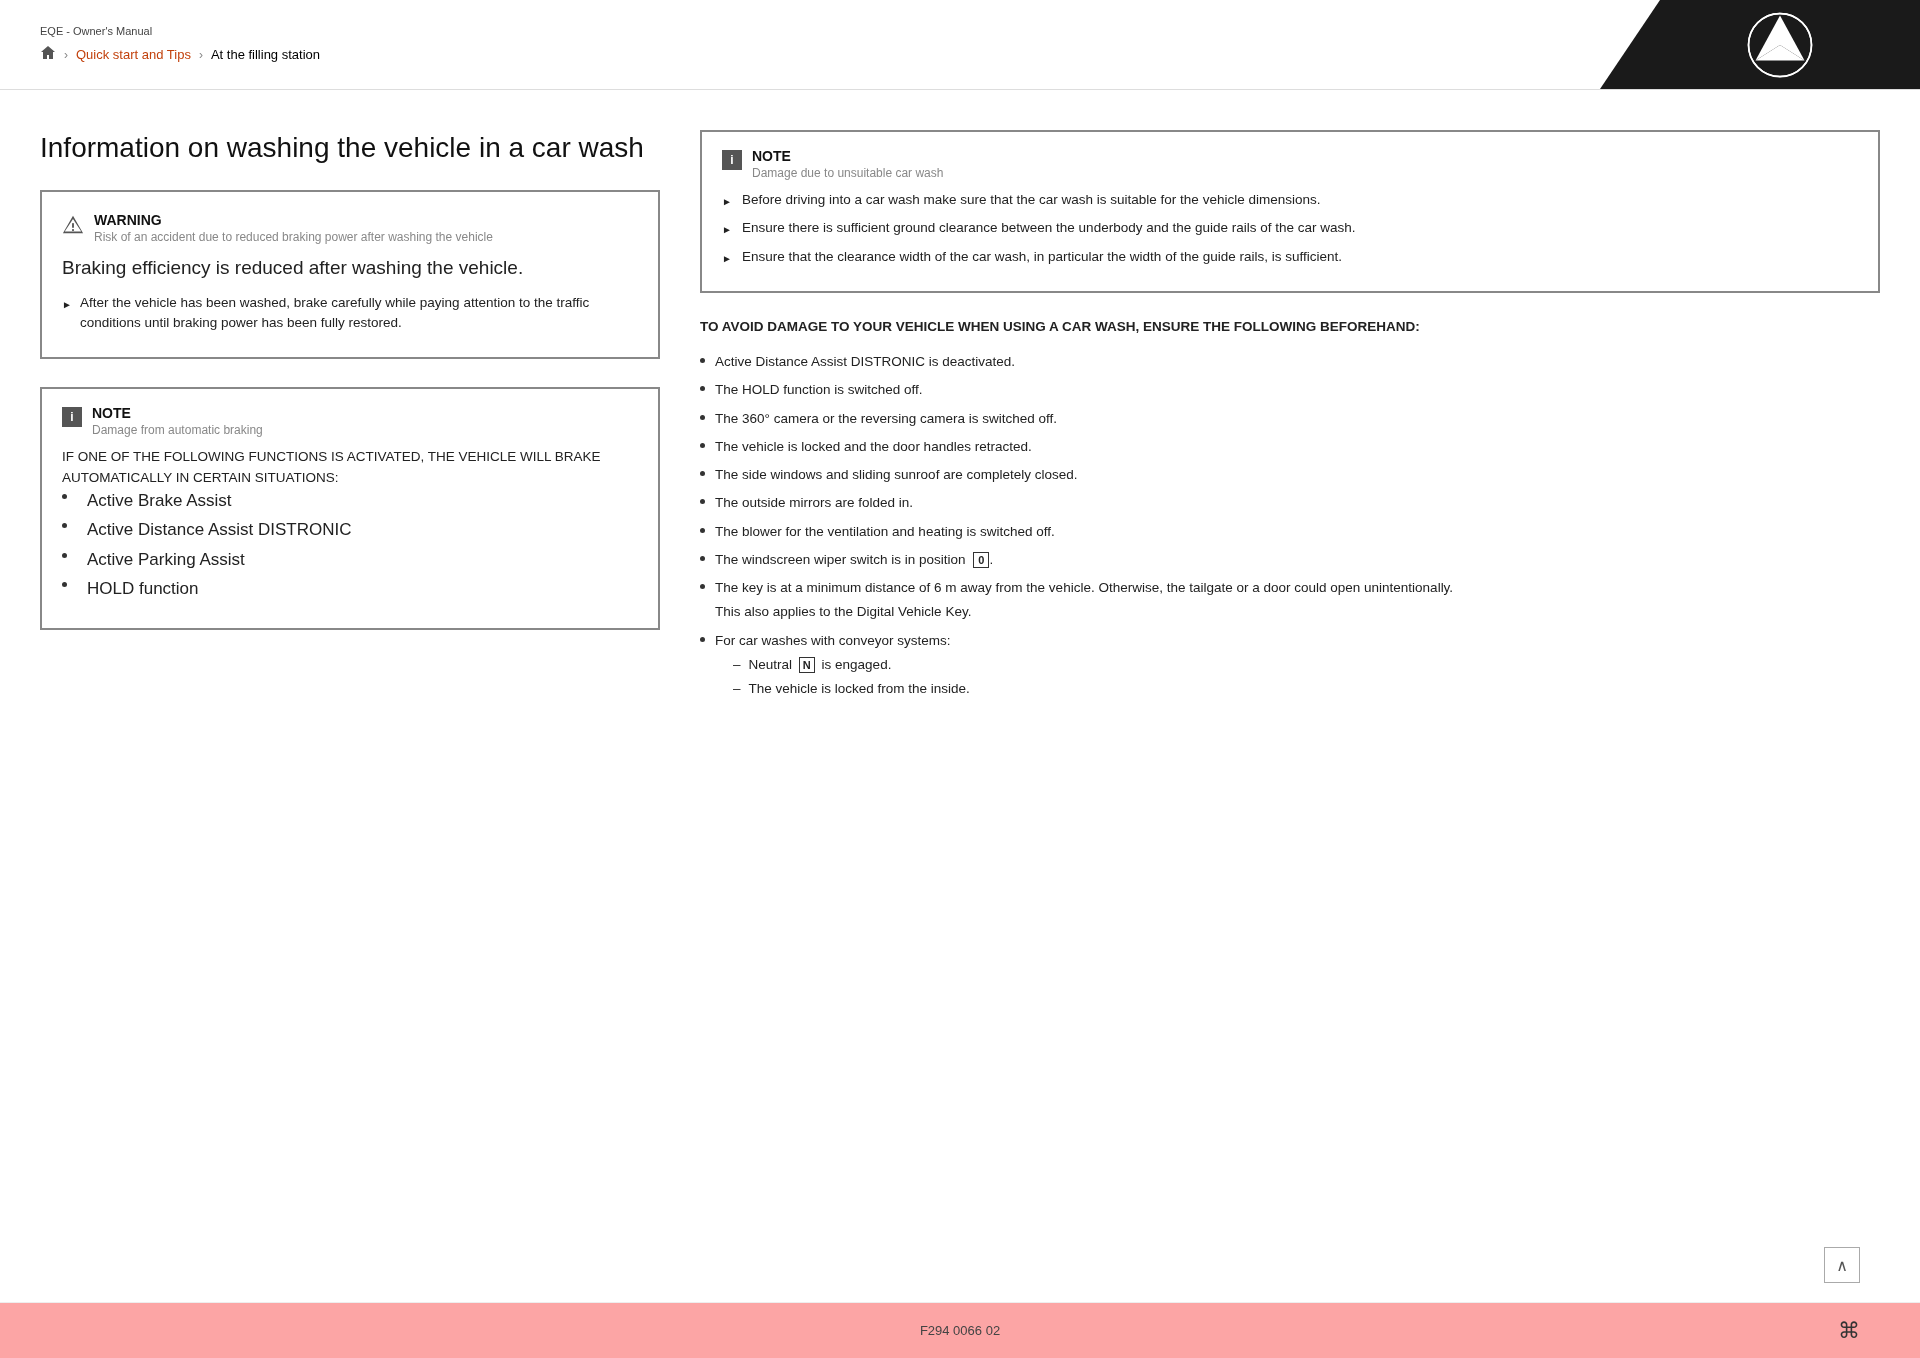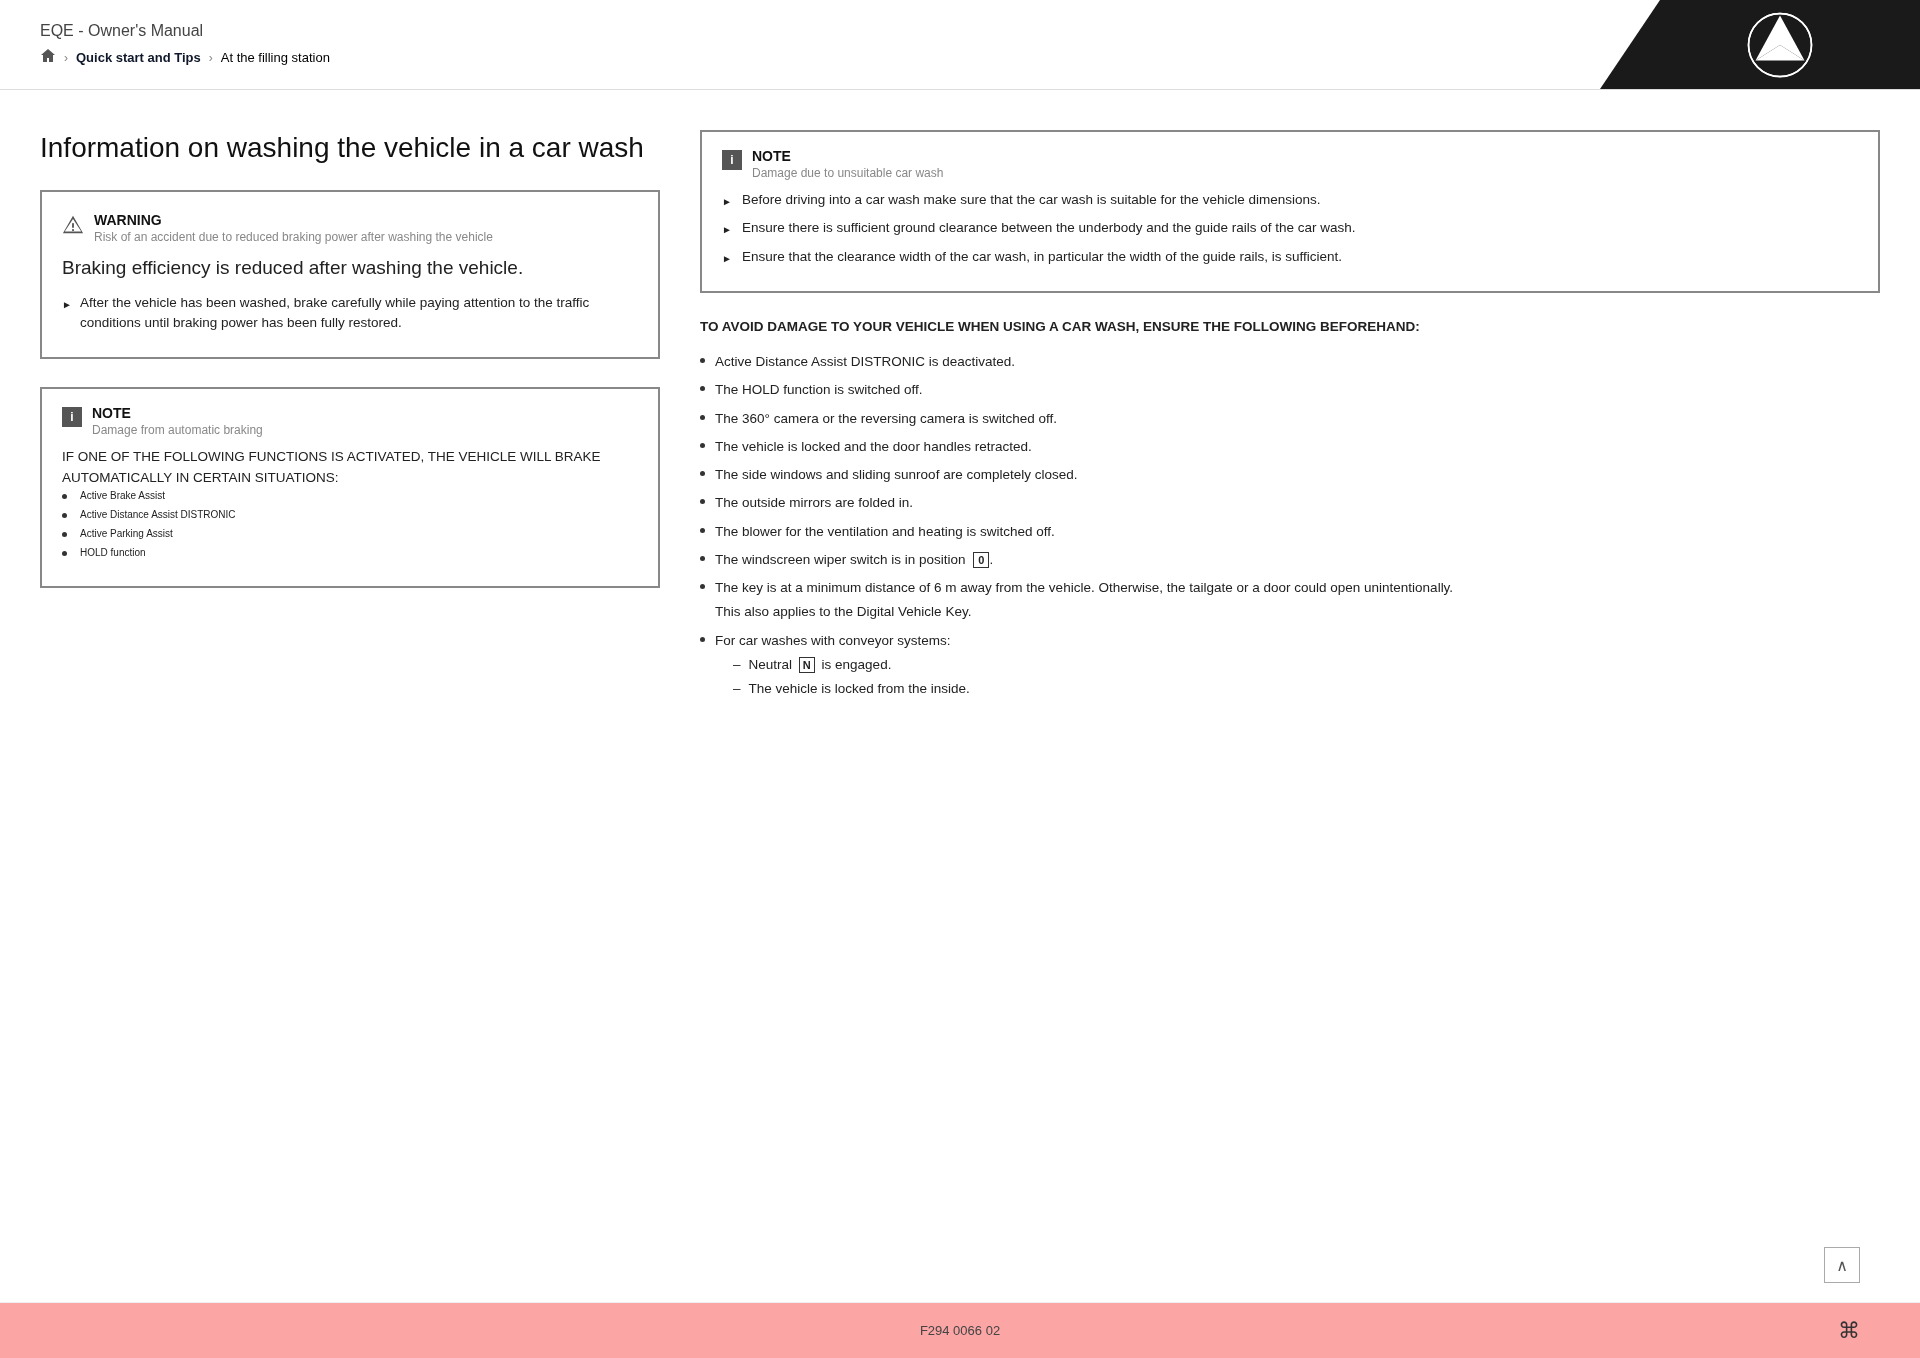--- a/index.html
+++ b/index.html
@@ -25,21 +25,21 @@
       border-bottom: 1px solid #ddd;
     }
     .header-left {
       flex: 1;
       display: flex;
       flex-direction: column;
       justify-content: center;
       padding: 10px 40px;
     }
     .manual-title {
-      font-size: 16px;
+      font-size: 11px;
       color: #444;
       margin-bottom: 8px;
     }
     .breadcrumb {
       display: flex;
       align-items: center;
       gap: 8px;
       font-size: 13px;
       color: #555;
     }
@@ -159,22 +159,22 @@
       font-size: 13.5px;
       line-height: 1.5;
     }
     .dot-list {
       list-style: none;
       padding: 0;
       margin-bottom: 10px;
     }
     .dot-list li {
       display: flex;
-      gap: 13px;
-      font-size: 10px;
+      gap: 20px;
+      font-size: 17px;
       line-height: 1.5;
       margin-bottom: 4px;
     }
     .dot-bullet {
       flex-shrink: 0;
       margin-top: 6px;
       width: 5px;
       height: 5px;
       background: #333;
       border-radius: 50%;
@@ -291,21 +291,21 @@
     <div class="header-left">
       <div class="manual-title">EQE - Owner's Manual</div>
       <div class="breadcrumb">
 
         <span style="cursor:pointer;">
           <svg width="16" height="16" viewBox="0 0 16 16" fill="#555">
             <path d="M8 1L1 7h2v7h4v-4h2v4h4V7h2z"></path>
           </svg>
         </span>
         <span class="breadcrumb-sep">›</span>
-        <span style="cursor:pointer; color:#0f172a;font-weight:bold;">Quick start and Tips</span>
+        <span style="cursor:pointer; color:#c2410c;">Quick start and Tips</span>
         <span class="breadcrumb-sep">›</span>
         <span class="breadcrumb-current">At the filling station</span>
       </div>
     </div>
     <div class="header-right">
 
       <svg class="mercedes-logo" viewBox="0 0 100 100" fill="none">
         <circle cx="50" cy="50" r="45" stroke="white" stroke-width="2.5" fill="none"></circle>
         <path d="M50 8 L50 50 L85 72 L50 8Z" fill="white"></path>
         <path d="M50 8 L50 50 L15 72 L50 8Z" fill="white"></path>

